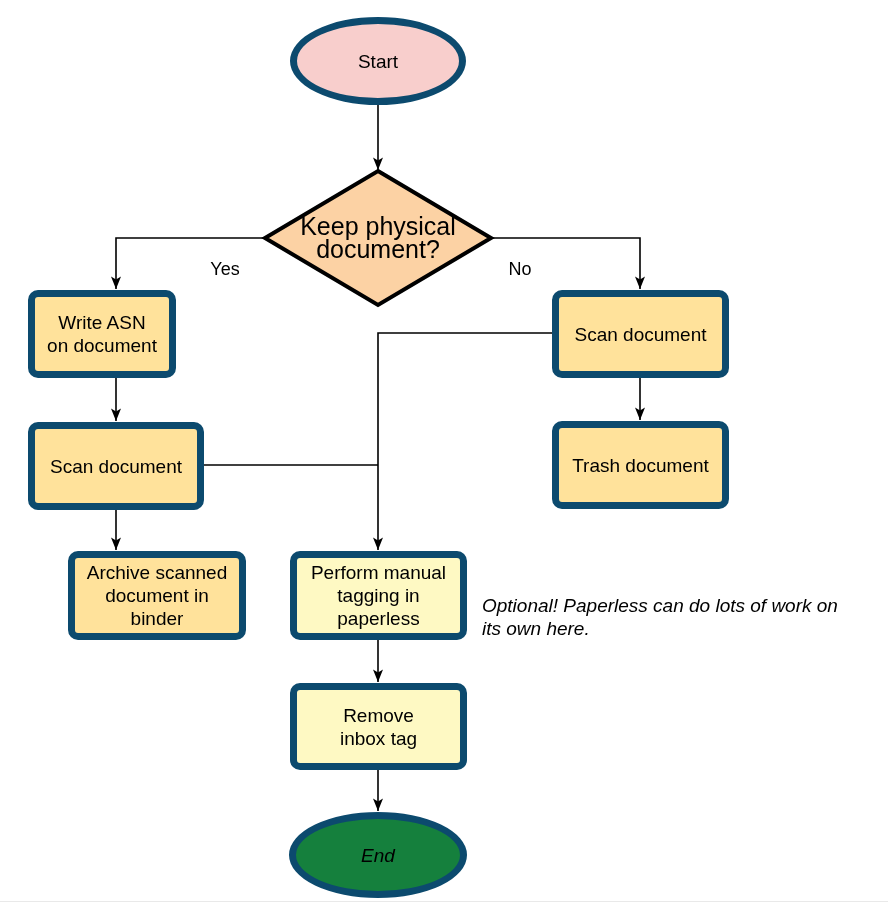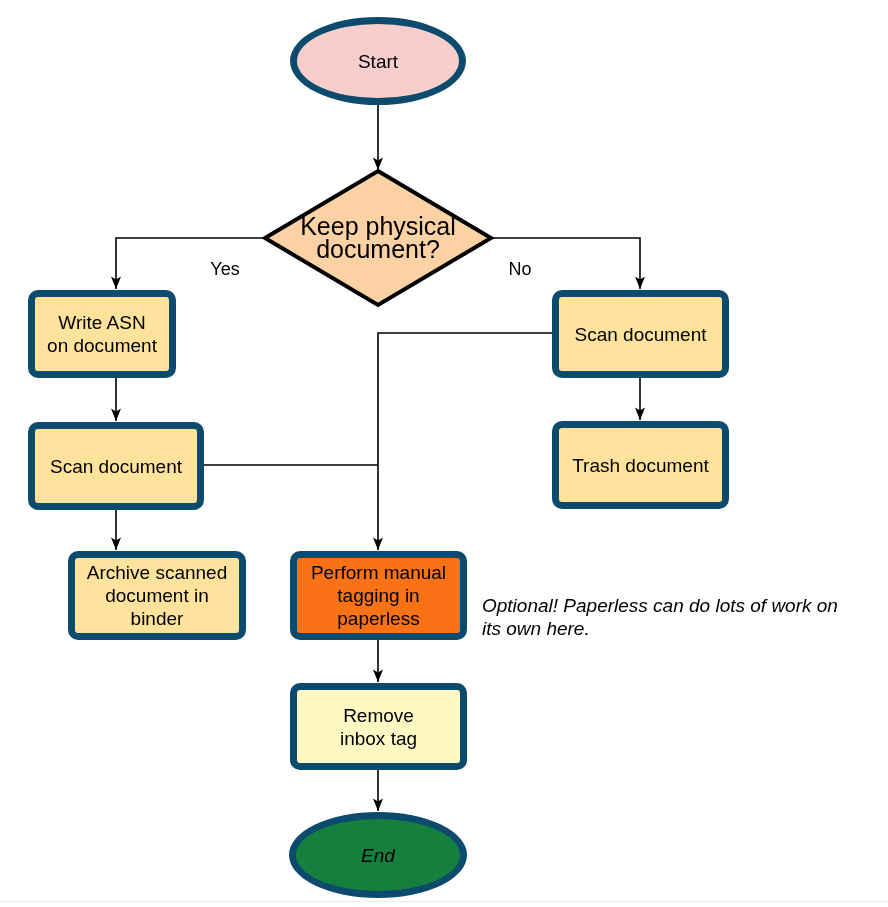--- a/index.html
+++ b/index.html
@@ -128,21 +128,21 @@
   <div class="node process n-scan-left" style="background-color: rgb(255, 226, 155);">Scan document</div>
 
   <div class="node process n-archive" style="background-color: rgb(255, 226, 155);">Archive scanned
 document in
 binder</div>
 
   <div class="node process n-scan-right" style="background-color: rgb(255, 226, 155);">Scan document</div>
 
   <div class="node process n-trash" style="background-color: rgb(255, 226, 155);">Trash document</div>
 
-  <div class="node process n-tagging" style="background-color: #f97316;">Perform manual
+  <div class="node process n-tagging" style="background-color: #fef9c3;">Perform manual
 tagging in
 paperless</div>
 
   <div class="annotation t-annotation">Optional! Paperless can do lots of work on
 its own here.</div>
 
   <div class="node process n-remove" style="background-color: #fef9c3;">Remove
 inbox tag</div>
 
   <div class="node terminator n-end" style="background-color: #15803d; font-style: italic;">End</div>

